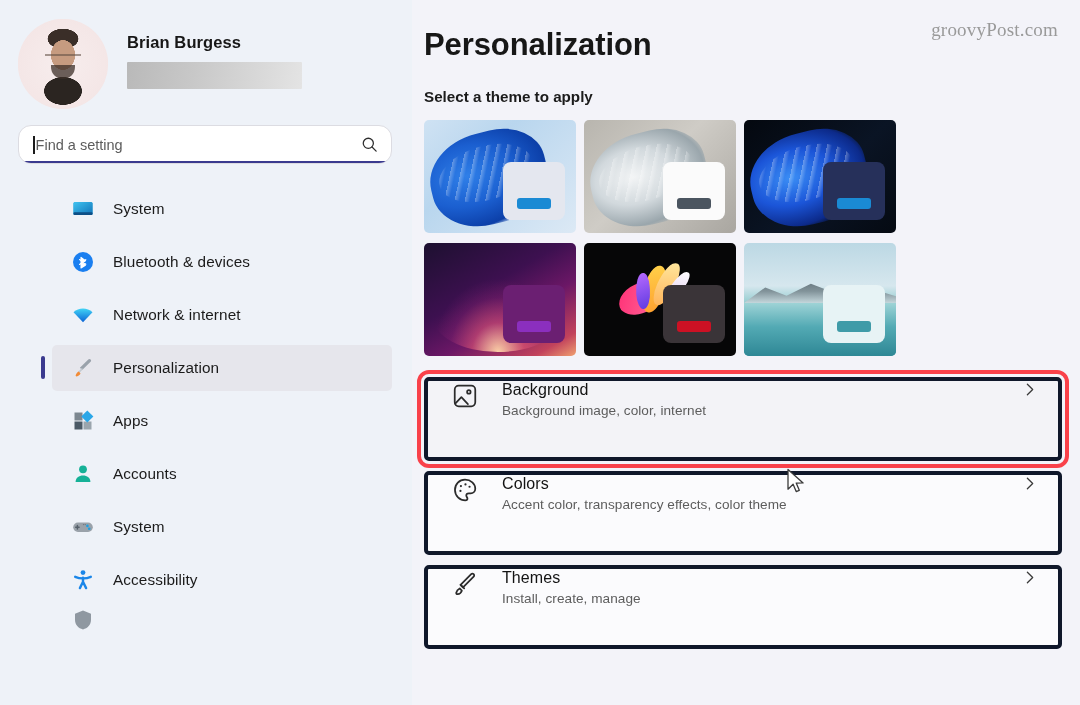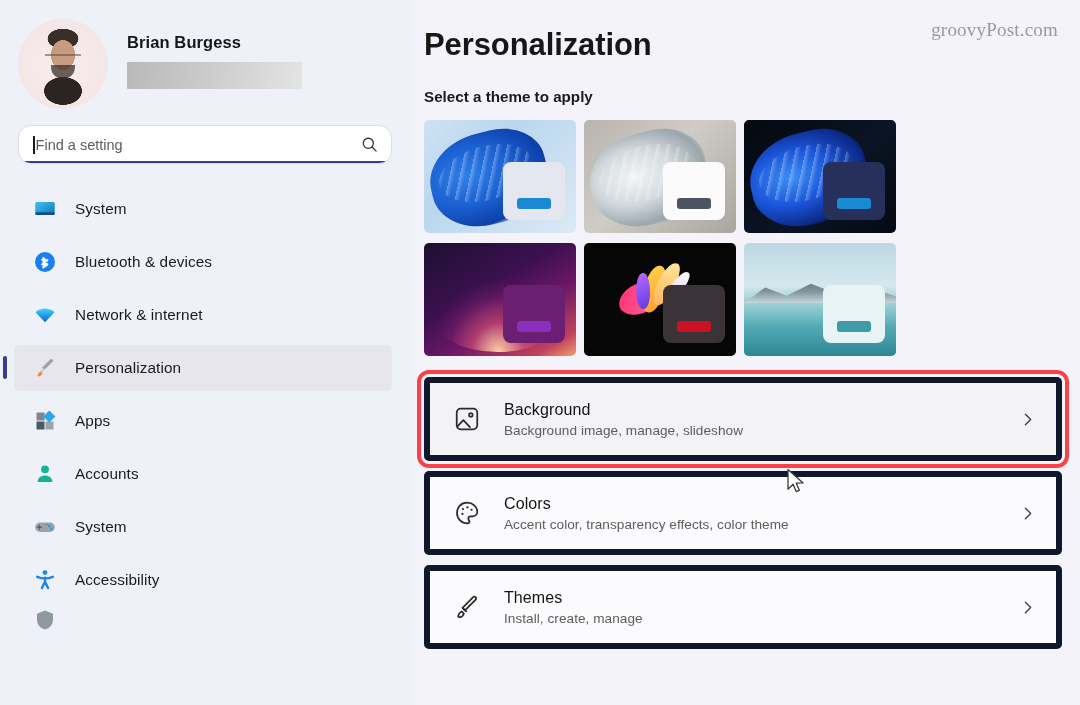--- a/index.html
+++ b/index.html
@@ -138,20 +138,21 @@
   .search-input::placeholder { color: #5c5c5c; opacity: 1; }
   .search-icon {
     width: 19px; height: 19px;
     flex-shrink: 0;
     color: #2f2f2f;
   }
 
   .nav {
     margin-top: 22px;
     padding: 0 20px 0 14px;
+    margin-left: 38px;
   }
   .nav-item {
     height: 46px;
     display: flex;
     align-items: center;
     border-radius: 5px;
     padding-left: 18px;
     position: relative;
     margin-bottom: 7px;
     cursor: default;
@@ -319,24 +320,24 @@
   }
 
   
   .cards {
     margin-top: 21px;
     padding-left: 3px;
   }
   .card {
     height: 84px;
     background: #fbfbfd;
-    border: 6px solid #0f172a;
+    border: 4px solid #0f172a;
     border-radius: 5px;
     display: flex;
-    align-items: center;
+    align-items: flex-start;
     padding: 0 20px 0 22px;
     margin-bottom: 10px;
     position: relative;
     cursor: default;
   }
   .card-highlight {
     outline: 4px solid #f9414a;
     outline-offset: 3px;
     background: #f3f3f7;
   }
@@ -589,21 +590,21 @@
       <div class="card card-highlight">
         <span class="card-icon">
           <svg width="28" height="28" viewBox="0 0 24 24" fill="none" stroke="currentColor" stroke-width="1.5">
             <rect x="3.2" y="3.2" width="17.6" height="17.6" rx="3.4"></rect>
             <circle cx="15.3" cy="8.5" r="1.5"></circle>
             <path d="M3.6 18.6l5.3-5.6 5.6 5.9" stroke-linecap="round" stroke-linejoin="round"></path>
           </svg>
         </span>
         <span class="card-text">
           <span class="card-title">Background</span>
-          <span class="card-sub">Background image, manage, slideshow</span>
+          <span class="card-sub">Background image, color, internet</span>
         </span>
         <svg class="chevron" viewBox="0 0 24 24" fill="none" stroke="currentColor" stroke-width="1.8">
           <path d="M9 4.5L16.5 12 9 19.5" stroke-linecap="round" stroke-linejoin="round"></path>
         </svg>
       </div>
 
       <div class="card">
         <span class="card-icon">
           <svg width="28" height="28" viewBox="0 0 24 24" fill="none" stroke="currentColor" stroke-width="1.5">
             <path d="M12 3.2c5 0 8.8 3.4 8.8 7.7 0 2.6-2 3.9-3.9 3.9h-1.6c-1.3 0-2.2.9-2.2 2 0 .5.2.9.5 1.3.3.4.5.8.5 1.2 0 .8-.7 1.5-1.8 1.5-4.9 0-8.9-3.9-8.9-8.8S7.1 3.2 12 3.2z" stroke-linejoin="round"></path>

